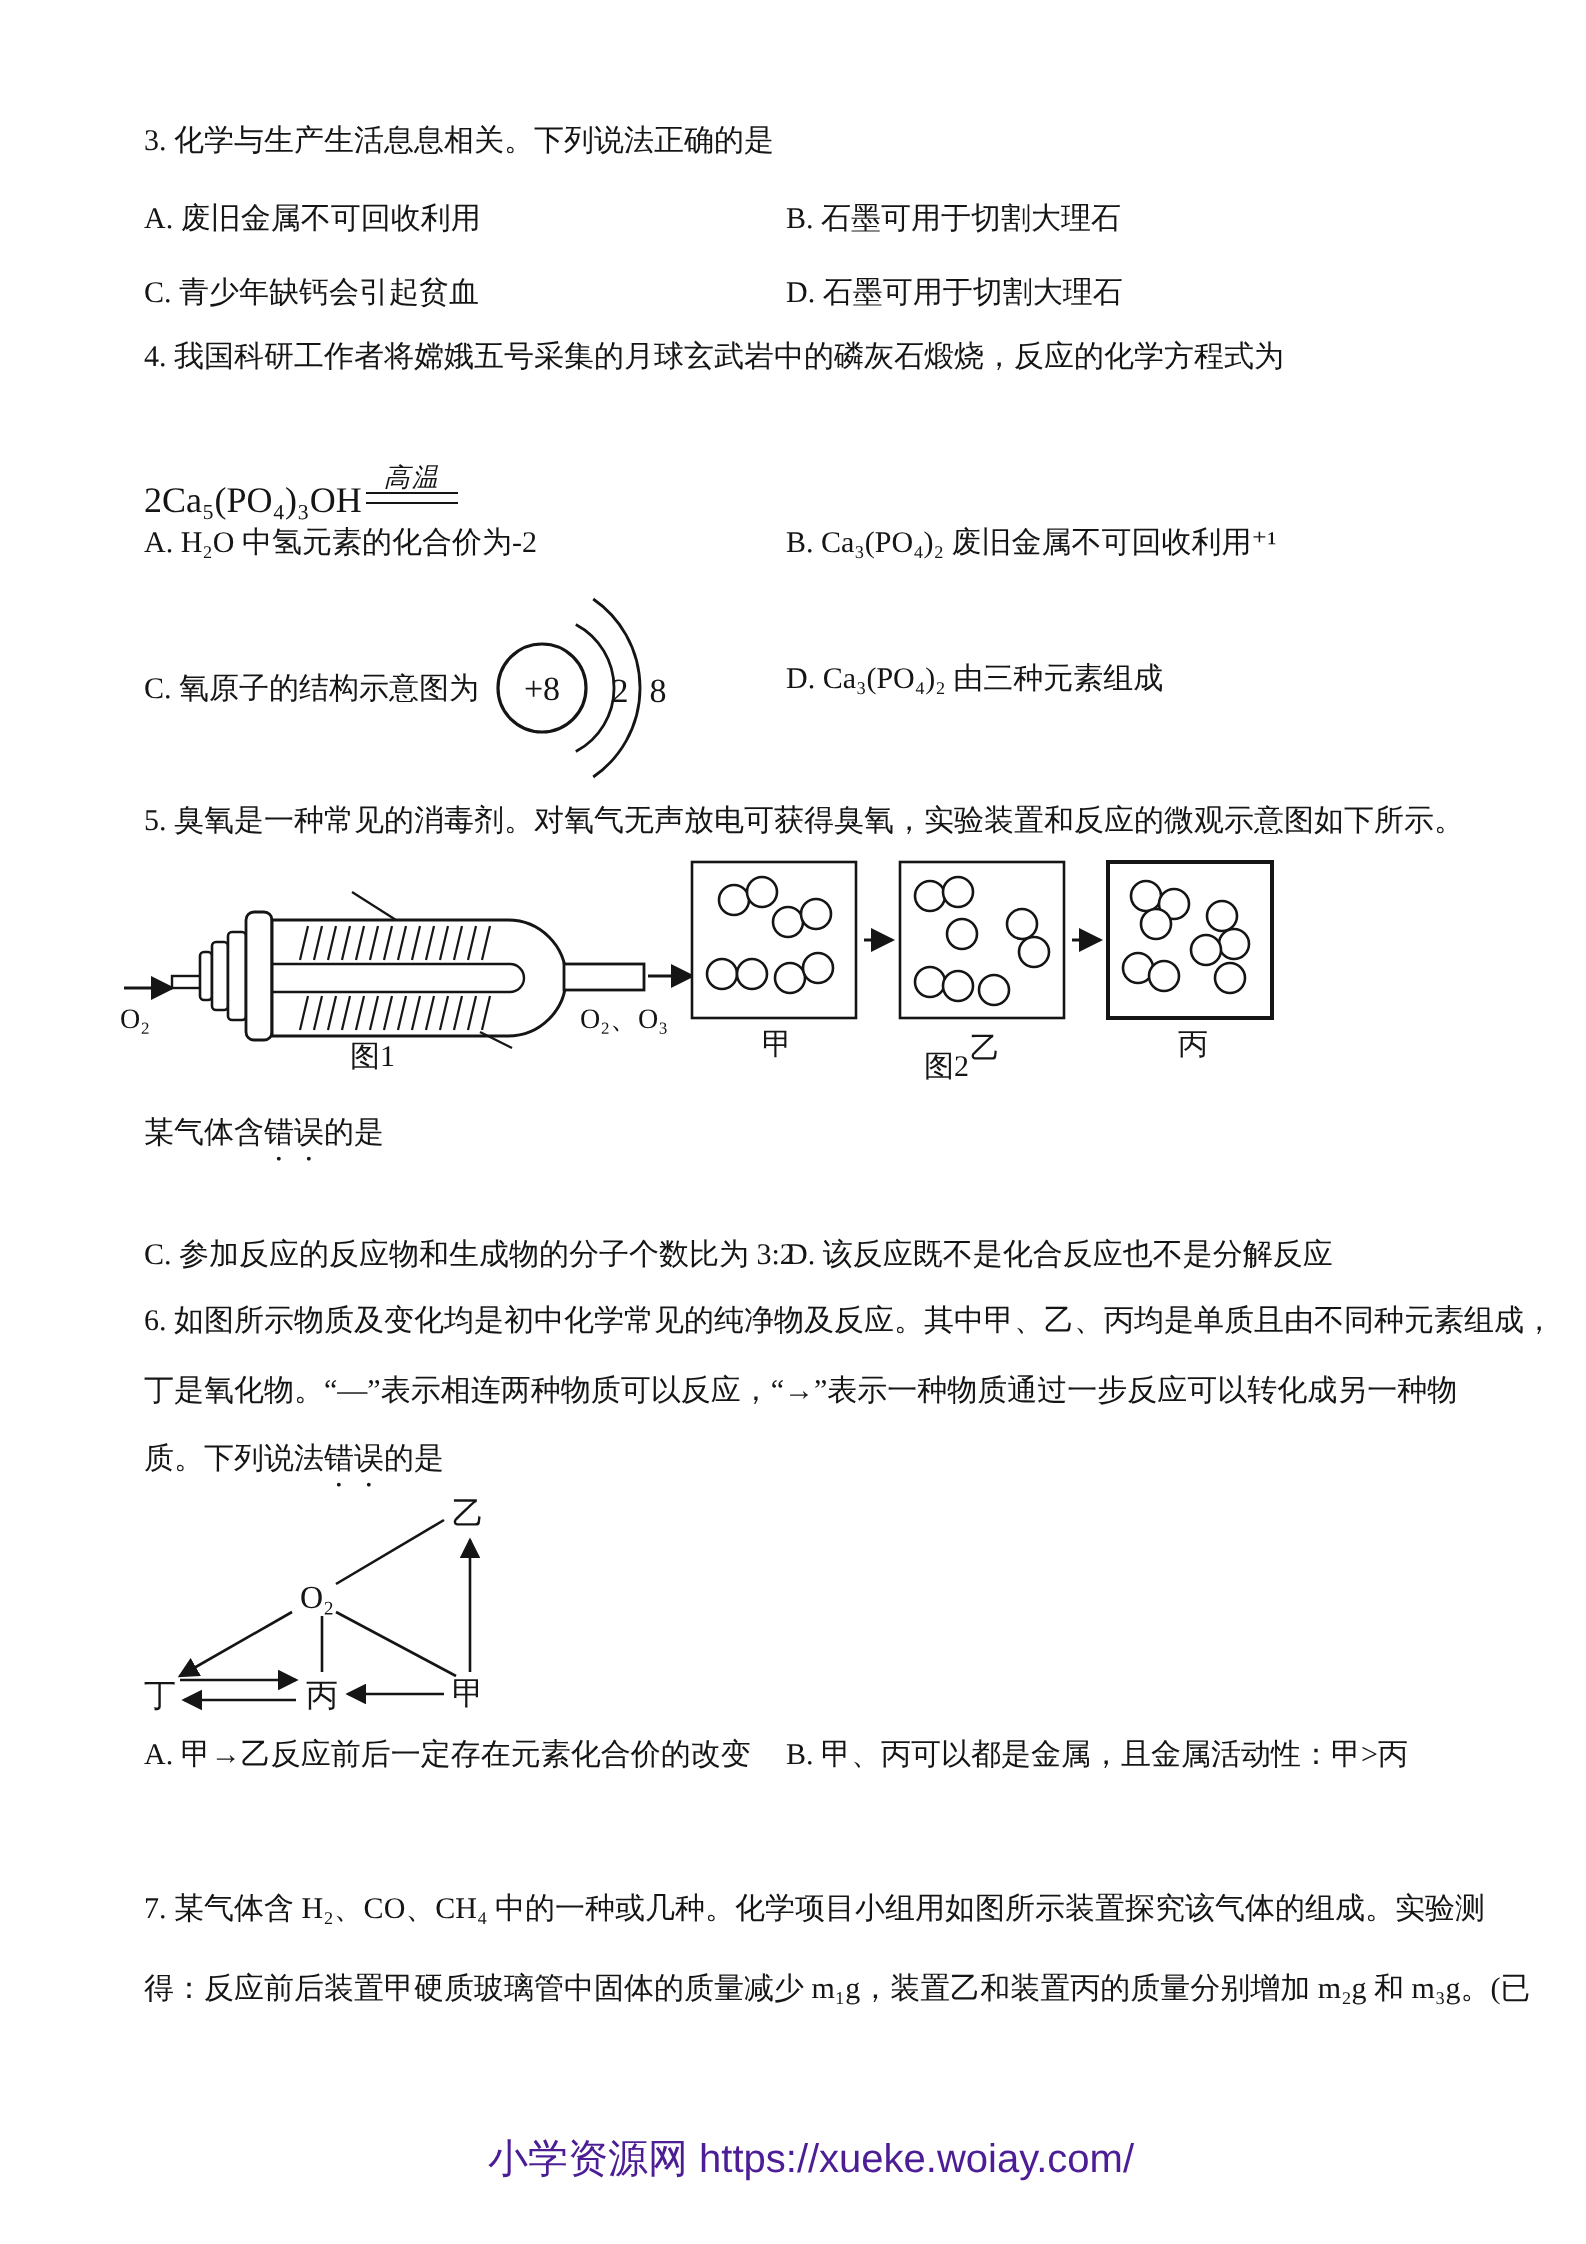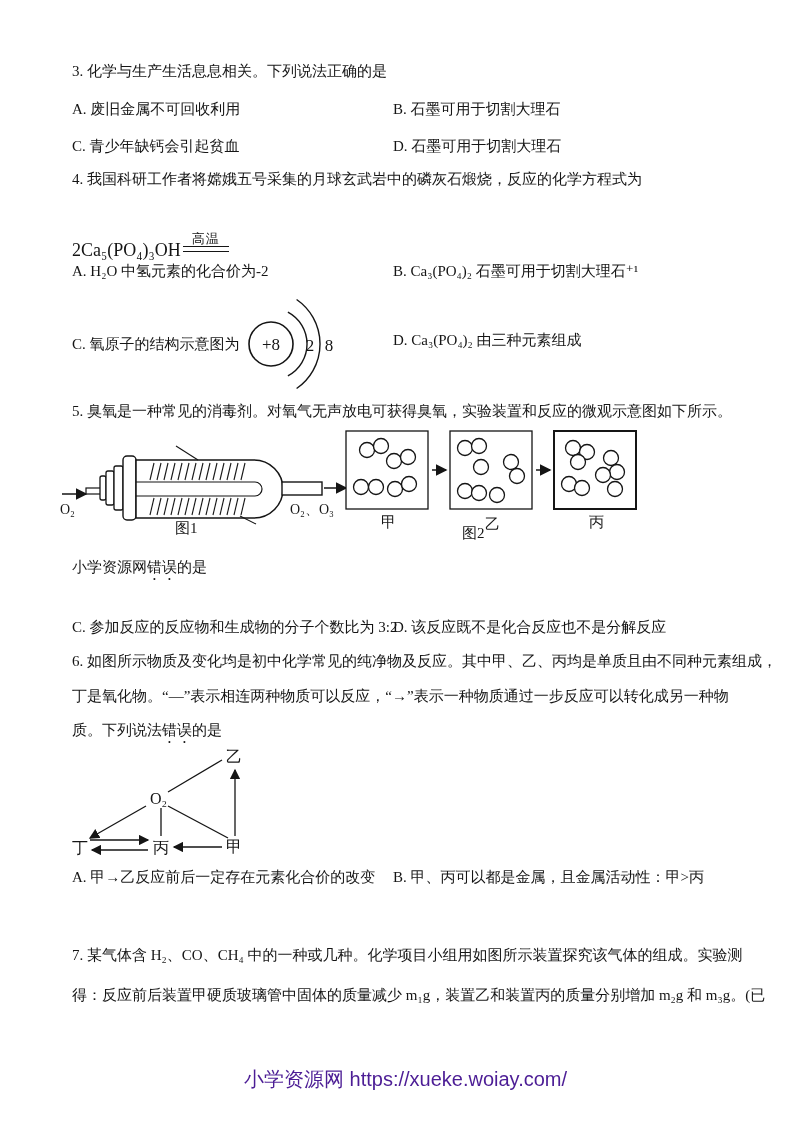--- a/index.html
+++ b/index.html
@@ -4,21 +4,21 @@
 <style>
   html,body{margin:0;padding:0;background:#ffffff;}
   .page{
     position:relative;width:793px;height:1122px;background:#ffffff;overflow:hidden;
     font-family:"Liberation Serif","DejaVu Serif",serif;color:#151515;font-size:15px;padding-left:18px;
   }
   .line{position:absolute;left:72px;white-space:nowrap;line-height:1.25;}
   .optrow{position:absolute;left:72px;width:670px;white-space:nowrap;}
   .opt2{position:absolute;left:321px;top:0;white-space:nowrap;}
   .eq{position:absolute;left:72px;display:flex;font-size:18px;white-space:nowrap;margin-top:37px;}
-  .cond-wrap{display:flex;flex-direction:column;align-items:center;line-height:1;margin:0 2px;transform:translateY(-8px);}
+  .cond-wrap{display:flex;flex-direction:column;align-items:center;line-height:1;margin:0 2px;transform:translateY(-8px);font-style:italic;}
   .cond-text{font-size:13px;margin-bottom:1px;letter-spacing:1px;}
   .dline{width:46px;height:4px;border-top:1.6px solid #151515;border-bottom:1.6px solid #151515;}
   .crow{position:absolute;left:72px;display:flex;align-items:center;height:96px;white-space:nowrap;}
   .emph{text-emphasis:filled dot #151515;text-emphasis-position:under right;
         -webkit-text-emphasis:filled dot #151515;-webkit-text-emphasis-position:under;}
   .caption{position:absolute;font-size:15px;}
   .footer{position:absolute;top:1066px;left:0;width:100%;text-align:center;
           font-family:"Liberation Sans","DejaVu Sans",sans-serif;font-size:20px;color:#4c1d95;}
   svg{position:absolute;overflow:visible;}
   svg text{font-family:"Liberation Serif","DejaVu Serif",serif;fill:#151515;}
@@ -41,21 +41,21 @@
   <div class="line" style="top:170px">4. 我国科研工作者将嫦娥五号采集的月球玄武岩中的磷灰石煅烧，反应的化学方程式为</div>
   <div class="eq" style="top:203px">
     <span>2Ca₅(PO₄)₃OH</span>
     <span class="cond-wrap">
       <span class="cond-text">高温</span>
       <span class="dline"></span>
     </span>
   </div>
   <div class="optrow" style="top:262px">
     <span>A. H₂O 中氢元素的化合价为-2</span>
-    <span class="opt2">B. Ca₃(PO₄)₂ 石墨可用于切割大理石⁺¹</span>
+    <span class="opt2">B. Ca₃(PO₄)₂ 废旧金属不可回收利用⁺¹</span>
   </div>
   <div class="crow" style="top:296px">
     <span>C. 氧原子的结构示意图为</span>
     <svg width="112" height="96" viewBox="0 0 112 96" style="position:static;margin-left:4px">
       <circle cx="27" cy="48" r="22" fill="none" stroke="#151515" stroke-width="1.6"></circle>
       <text x="27" y="54" font-size="17" text-anchor="middle">+8</text>
       <path d="M 43.9 16.2 A 36 36 0 0 1 43.9 79.8" fill="none" stroke="#151515" stroke-width="1.4"></path>
       <path d="M 52.6 3.5 A 54 54 0 0 1 52.6 92.5" fill="none" stroke="#151515" stroke-width="1.4"></path>
       <text x="66" y="55" font-size="17" text-anchor="middle">2</text>
       <text x="85" y="55" font-size="17" text-anchor="middle">8</text>
@@ -169,21 +169,21 @@
       <circle cx="224" cy="54" r="7.5"></circle>
         <circle cx="237" cy="58" r="7.5"></circle>
       <circle cx="270" cy="59" r="7.5"></circle>
     </g>
     <text x="36" y="97" font-size="15">甲</text>
     <text x="140" y="99" font-size="15">乙</text>
     <text x="244" y="97" font-size="15">丙</text>
   </svg>
   <div class="caption" style="left:462px;top:524px">图2</div>
 
-  <div class="line" style="top:558px"><span>小学资源网</span><span class="emph">错误</span><span>的是</span></div>
+  <div class="line" style="top:558px"><span>某气体含</span><span class="emph">错误</span><span>的是</span></div>
 
   <div class="optrow" style="top:618px">
     <span>C. 参加反应的反应物和生成物的分子个数比为 3:2</span>
     <span class="opt2">D. 该反应既不是化合反应也不是分解反应</span>
   </div>
 
   <div class="line" style="top:652px">6. 如图所示物质及变化均是初中化学常见的纯净物及反应。其中甲、乙、丙均是单质且由不同种元素组成，</div>
   <div class="line" style="top:687px">丁是氧化物。“—”表示相连两种物质可以反应，“→”表示一种物质通过一步反应可以转化成另一种物</div>
   <div class="line" style="top:721px"><span>质。下列说法</span><span class="emph">错误</span><span>的是</span></div>
 

